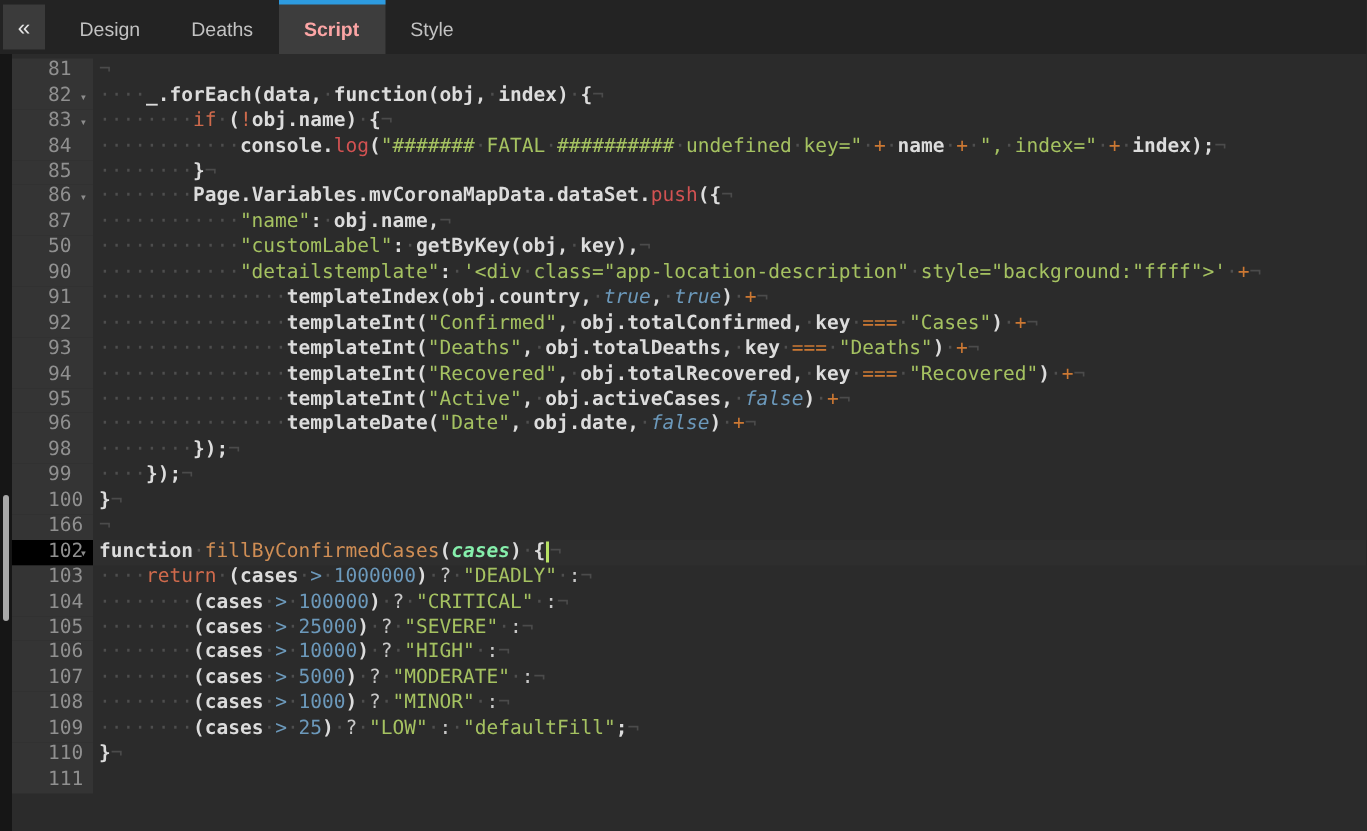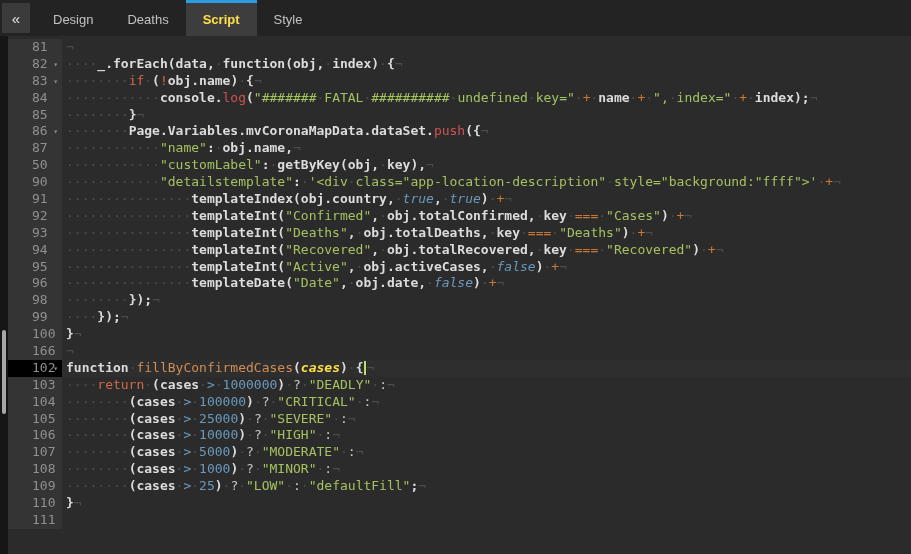--- a/index.html
+++ b/index.html
@@ -18,21 +18,21 @@
     width:28px; height:30px; margin:3px 0 0 2px; background:#3b3b3b;
     color:#e6e6e6; display:flex; align-items:center; justify-content:center;
     font-size:15px; cursor:pointer; flex:0 0 auto;
   }
   .tab-bar { display:flex; margin-left:6px; align-items:stretch; }
   .tab {
     padding:0 17px; display:flex; align-items:center; color:#c2c2c2;
     font-size:13px; border-top:3px solid transparent; cursor:pointer;
   }
   .tab.active {
-    background:#3d3d3d; color:#fde047; font-weight:bold;
+    background:#3d3d3d; color:#fca5a5; font-weight:bold;
     border-top-color:#2d9be0;
   }
   
   .editor { position:relative; display:flex; height:518px; background:#2b2b2b; }
   .vscroll { width:8px; background:#161616; position:relative; flex:0 0 8px; }
   .vthumb {
     position:absolute; left:2px; top:294px; width:4px; height:84px;
     background:#a8a8a8; border-radius:2px;
   }
   .code-scroll { flex:1; padding-top:3px; overflow:hidden; }
@@ -55,21 +55,21 @@
   .tk-p    { color:#dcdcdc; font-weight:bold; }
   .tk-kw   { color:#cf6a4c; }
   .tk-str  { color:#a5c261; }
   .tk-num  { color:#6c99bb; }
   .tk-bool { color:#6c99bb; font-style:italic; }
   .tk-fnr  { color:#d25252;text-align:right; }
   .tk-fno  { color:#d08e55; }
   .tk-op   { color:#cc7833; }
   .tk-gt   { color:#6c99bb; }
   .tk-q    { color:#c8c8c8; }
-  .tk-param{ color:#fde047; font-style:italic; font-weight:bold; }
+  .tk-param{ color:#86efac; font-style:italic; font-weight:bold; }
   .sp  { color:#4e4e4e; font-weight:normal; font-style:normal; }
   .eol { color:#4b4b4b; font-weight:normal; }
   .caret {
     display:inline-block; width:2px; height:14px; background:#b7e164;
     vertical-align:text-bottom; margin-left:1px;
   }
 </style>
 </head>
 <body>
 

